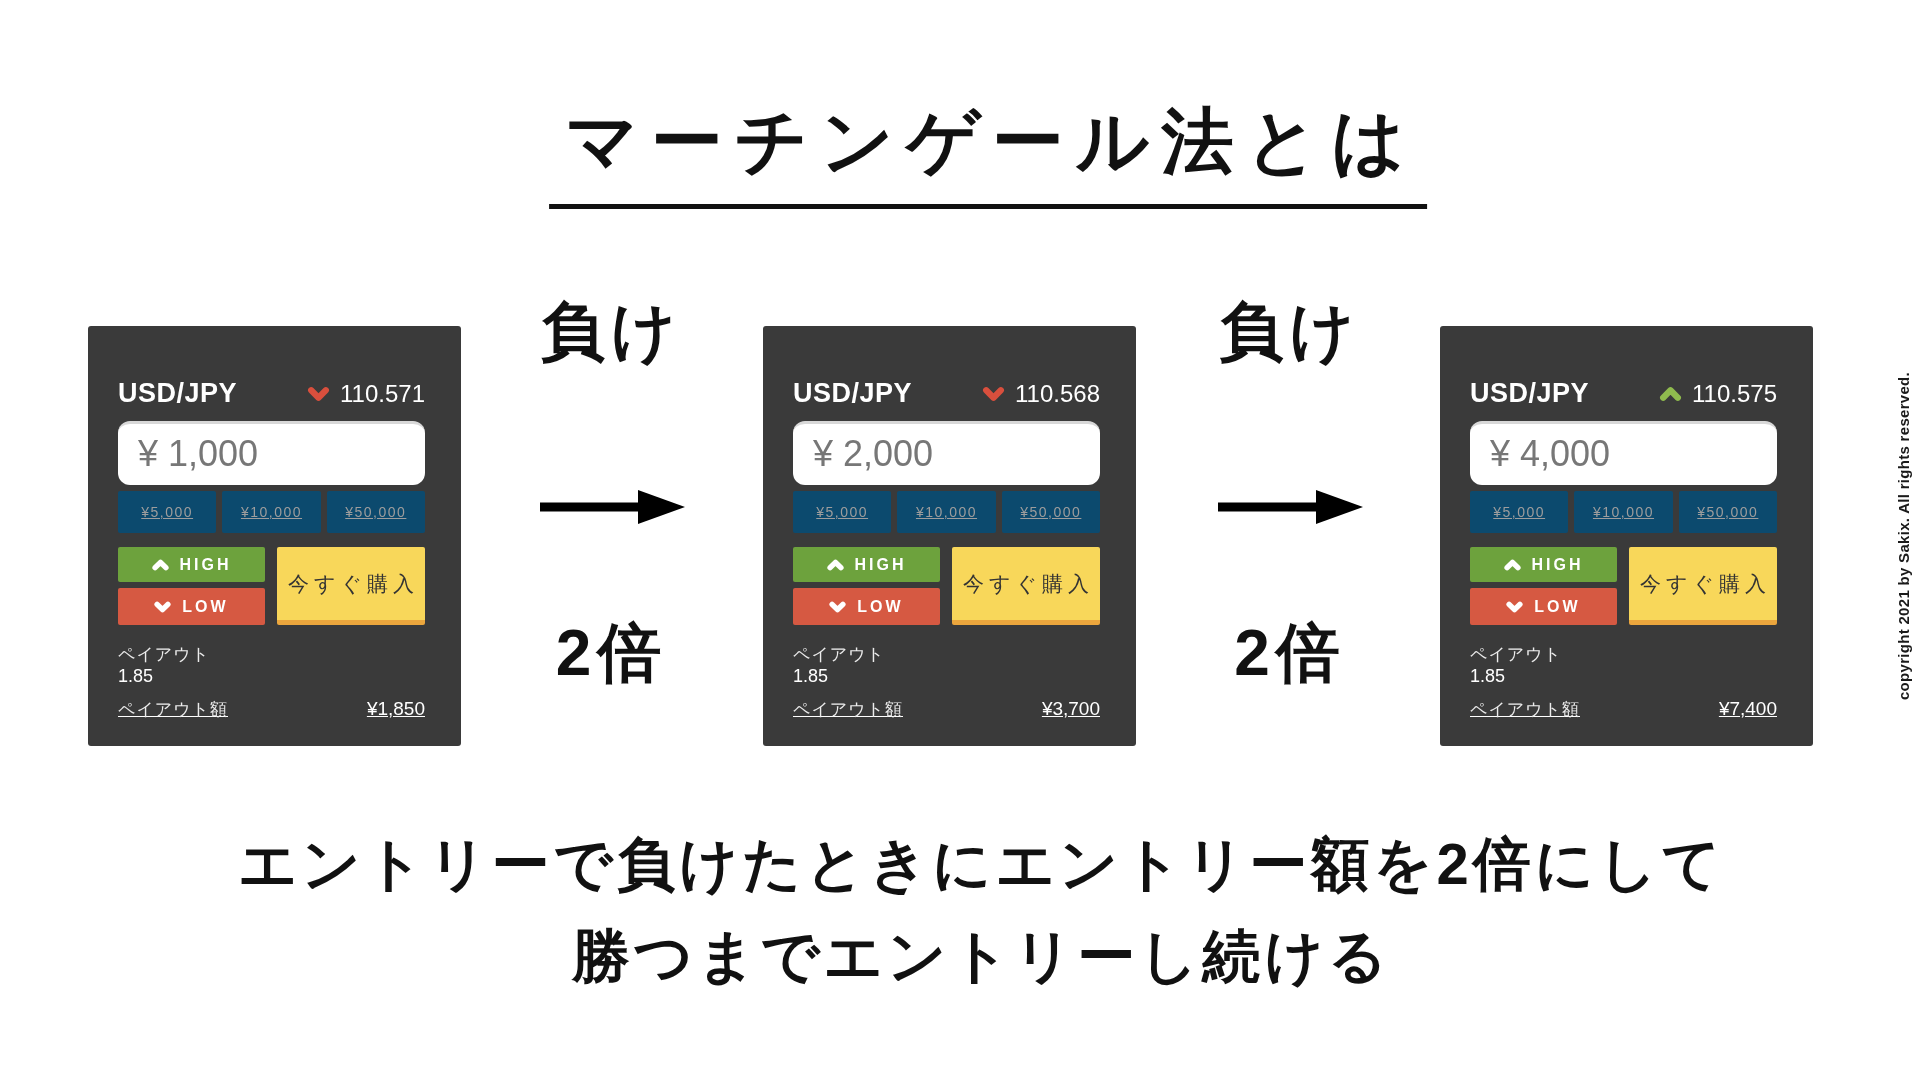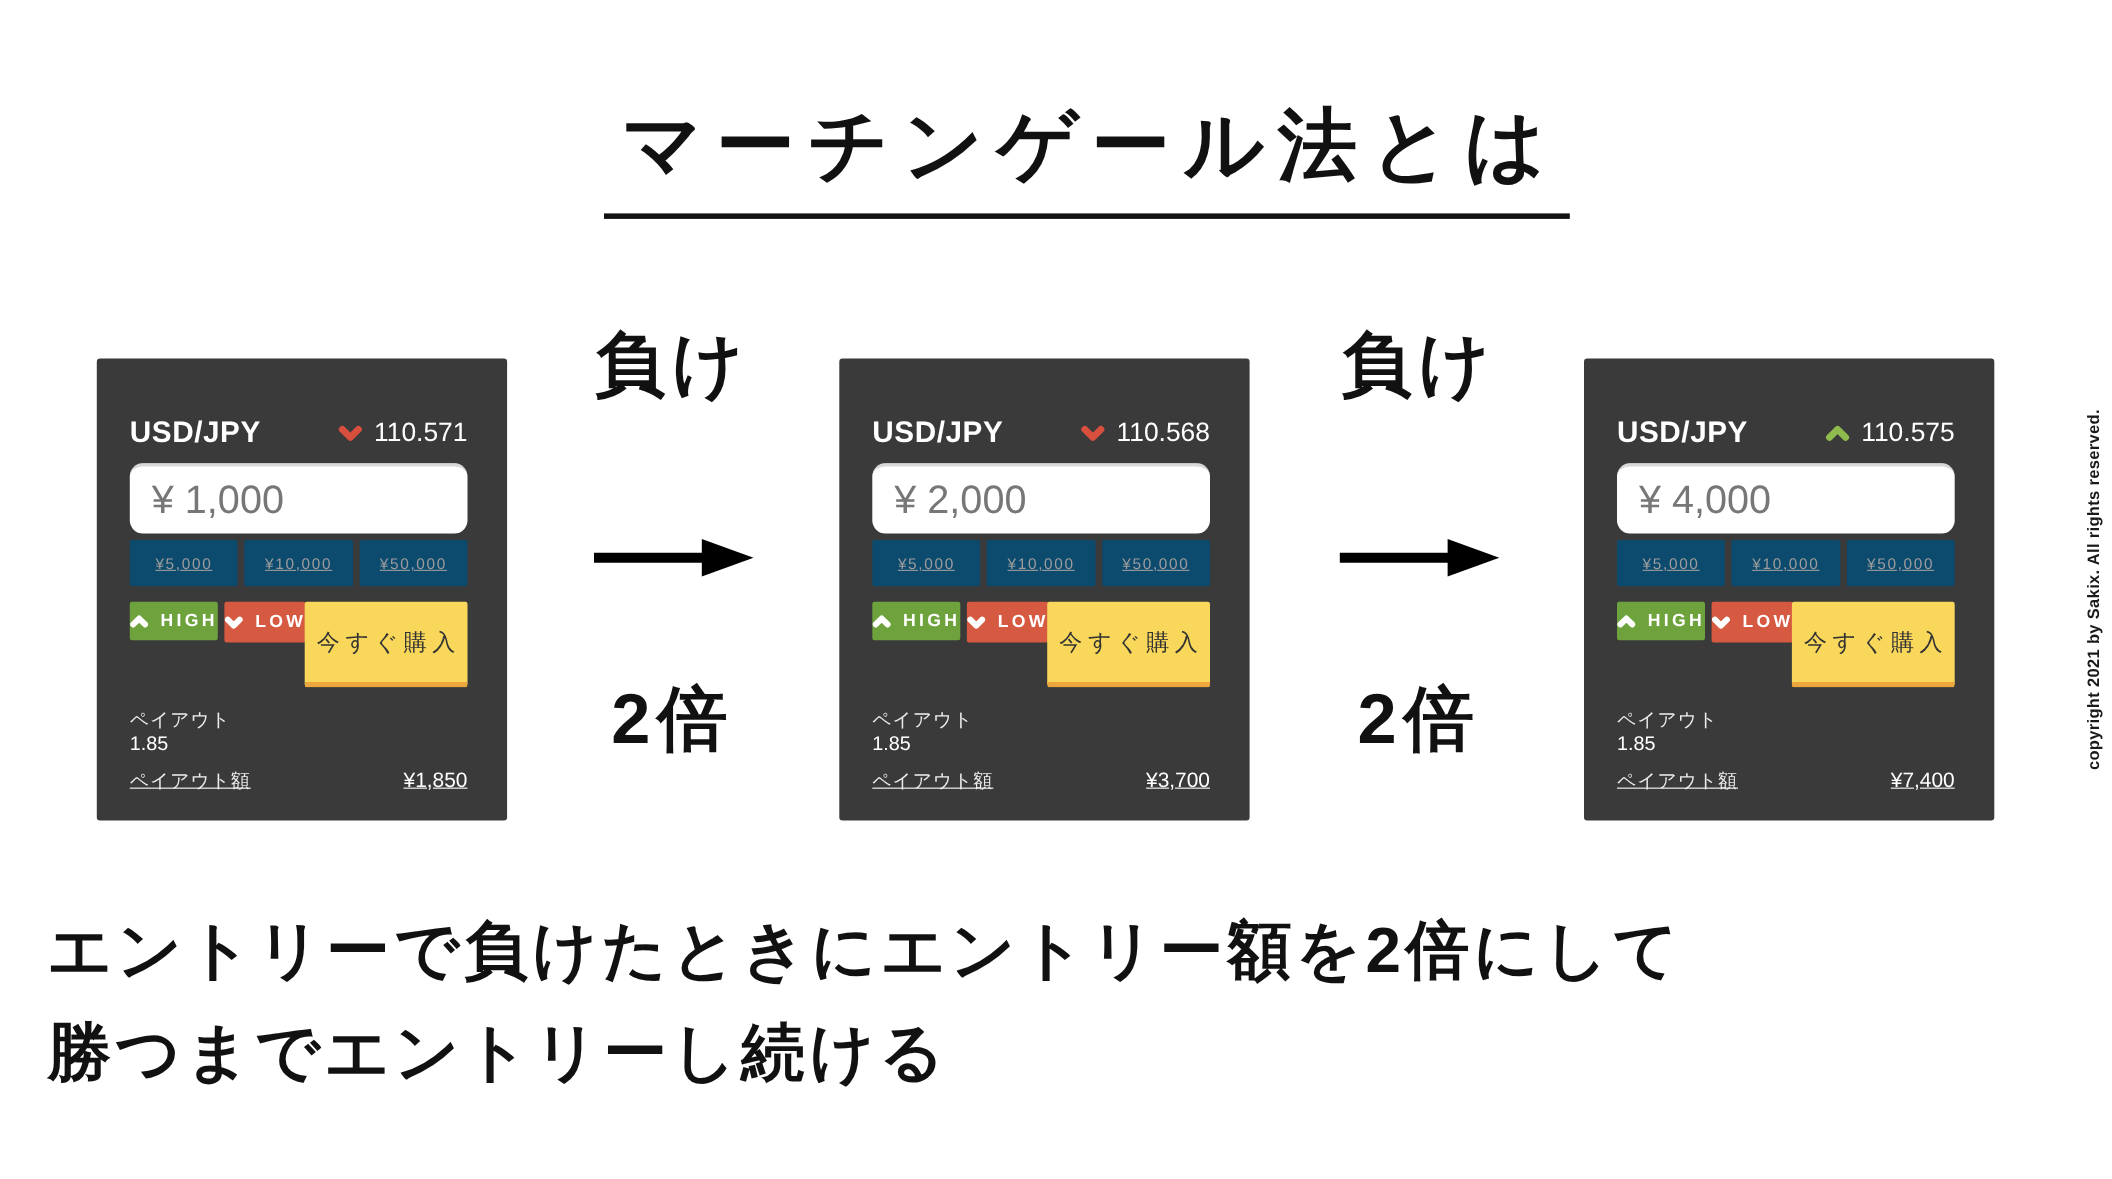--- a/index.html
+++ b/index.html
@@ -10,21 +10,21 @@
     height: 1072px;
     background: #ffffff;
     overflow: hidden;
     font-family: "Liberation Sans", sans-serif;
     color: #111111;
   }
 
   
   .title {
     position: absolute;
-    top: 84px;
+    top: 94px;
     left: 50%;
     transform: translateX(-50%);
     margin-left: 28px;
     font-size: 72px;
     font-weight: bold;
     letter-spacing: 12px;
     color: #111111;
     white-space: nowrap;
     border-bottom: 5px solid #111111;
     padding: 0 10px 14px 16px;
@@ -99,21 +99,21 @@
     letter-spacing: 1.5px;
     display: flex;
     align-items: center;
     justify-content: center;
     cursor: pointer;
     padding: 0;
     text-decoration: underline;
   }
 
   .actions { display: flex; gap: 12px; margin-top: 14px; }
-  .hl-col { width: 147px; display: flex; flex-direction: row; gap: 6px; }
+  .hl-col { width: 147px; display: flex; flex-direction: column; gap: 6px; }
   .btn-high, .btn-low {
     border: none;
     border-radius: 2px;
     color: #ffffff;
     font-family: inherit;
     font-size: 16px;
     font-weight: bold;
     letter-spacing: 3px;
     display: flex;
     align-items: center;
@@ -184,21 +184,21 @@
     line-height: 1.12;
     white-space: nowrap;
   }
   .arrow { margin-top: 28px; }
   .arrow svg { display: block; }
 
   
   .caption-line {
     position: absolute;
     width: 100%;
-    text-align: left;
+    text-align: center;
     font-size: 58px;
     font-weight: bold;
     letter-spacing: 4px;
     color: #111111;
     white-space: nowrap;
     padding-left: 43px;
   }
   .caption-1 { top: 826px; }
   .caption-2 { top: 918px; }
 

